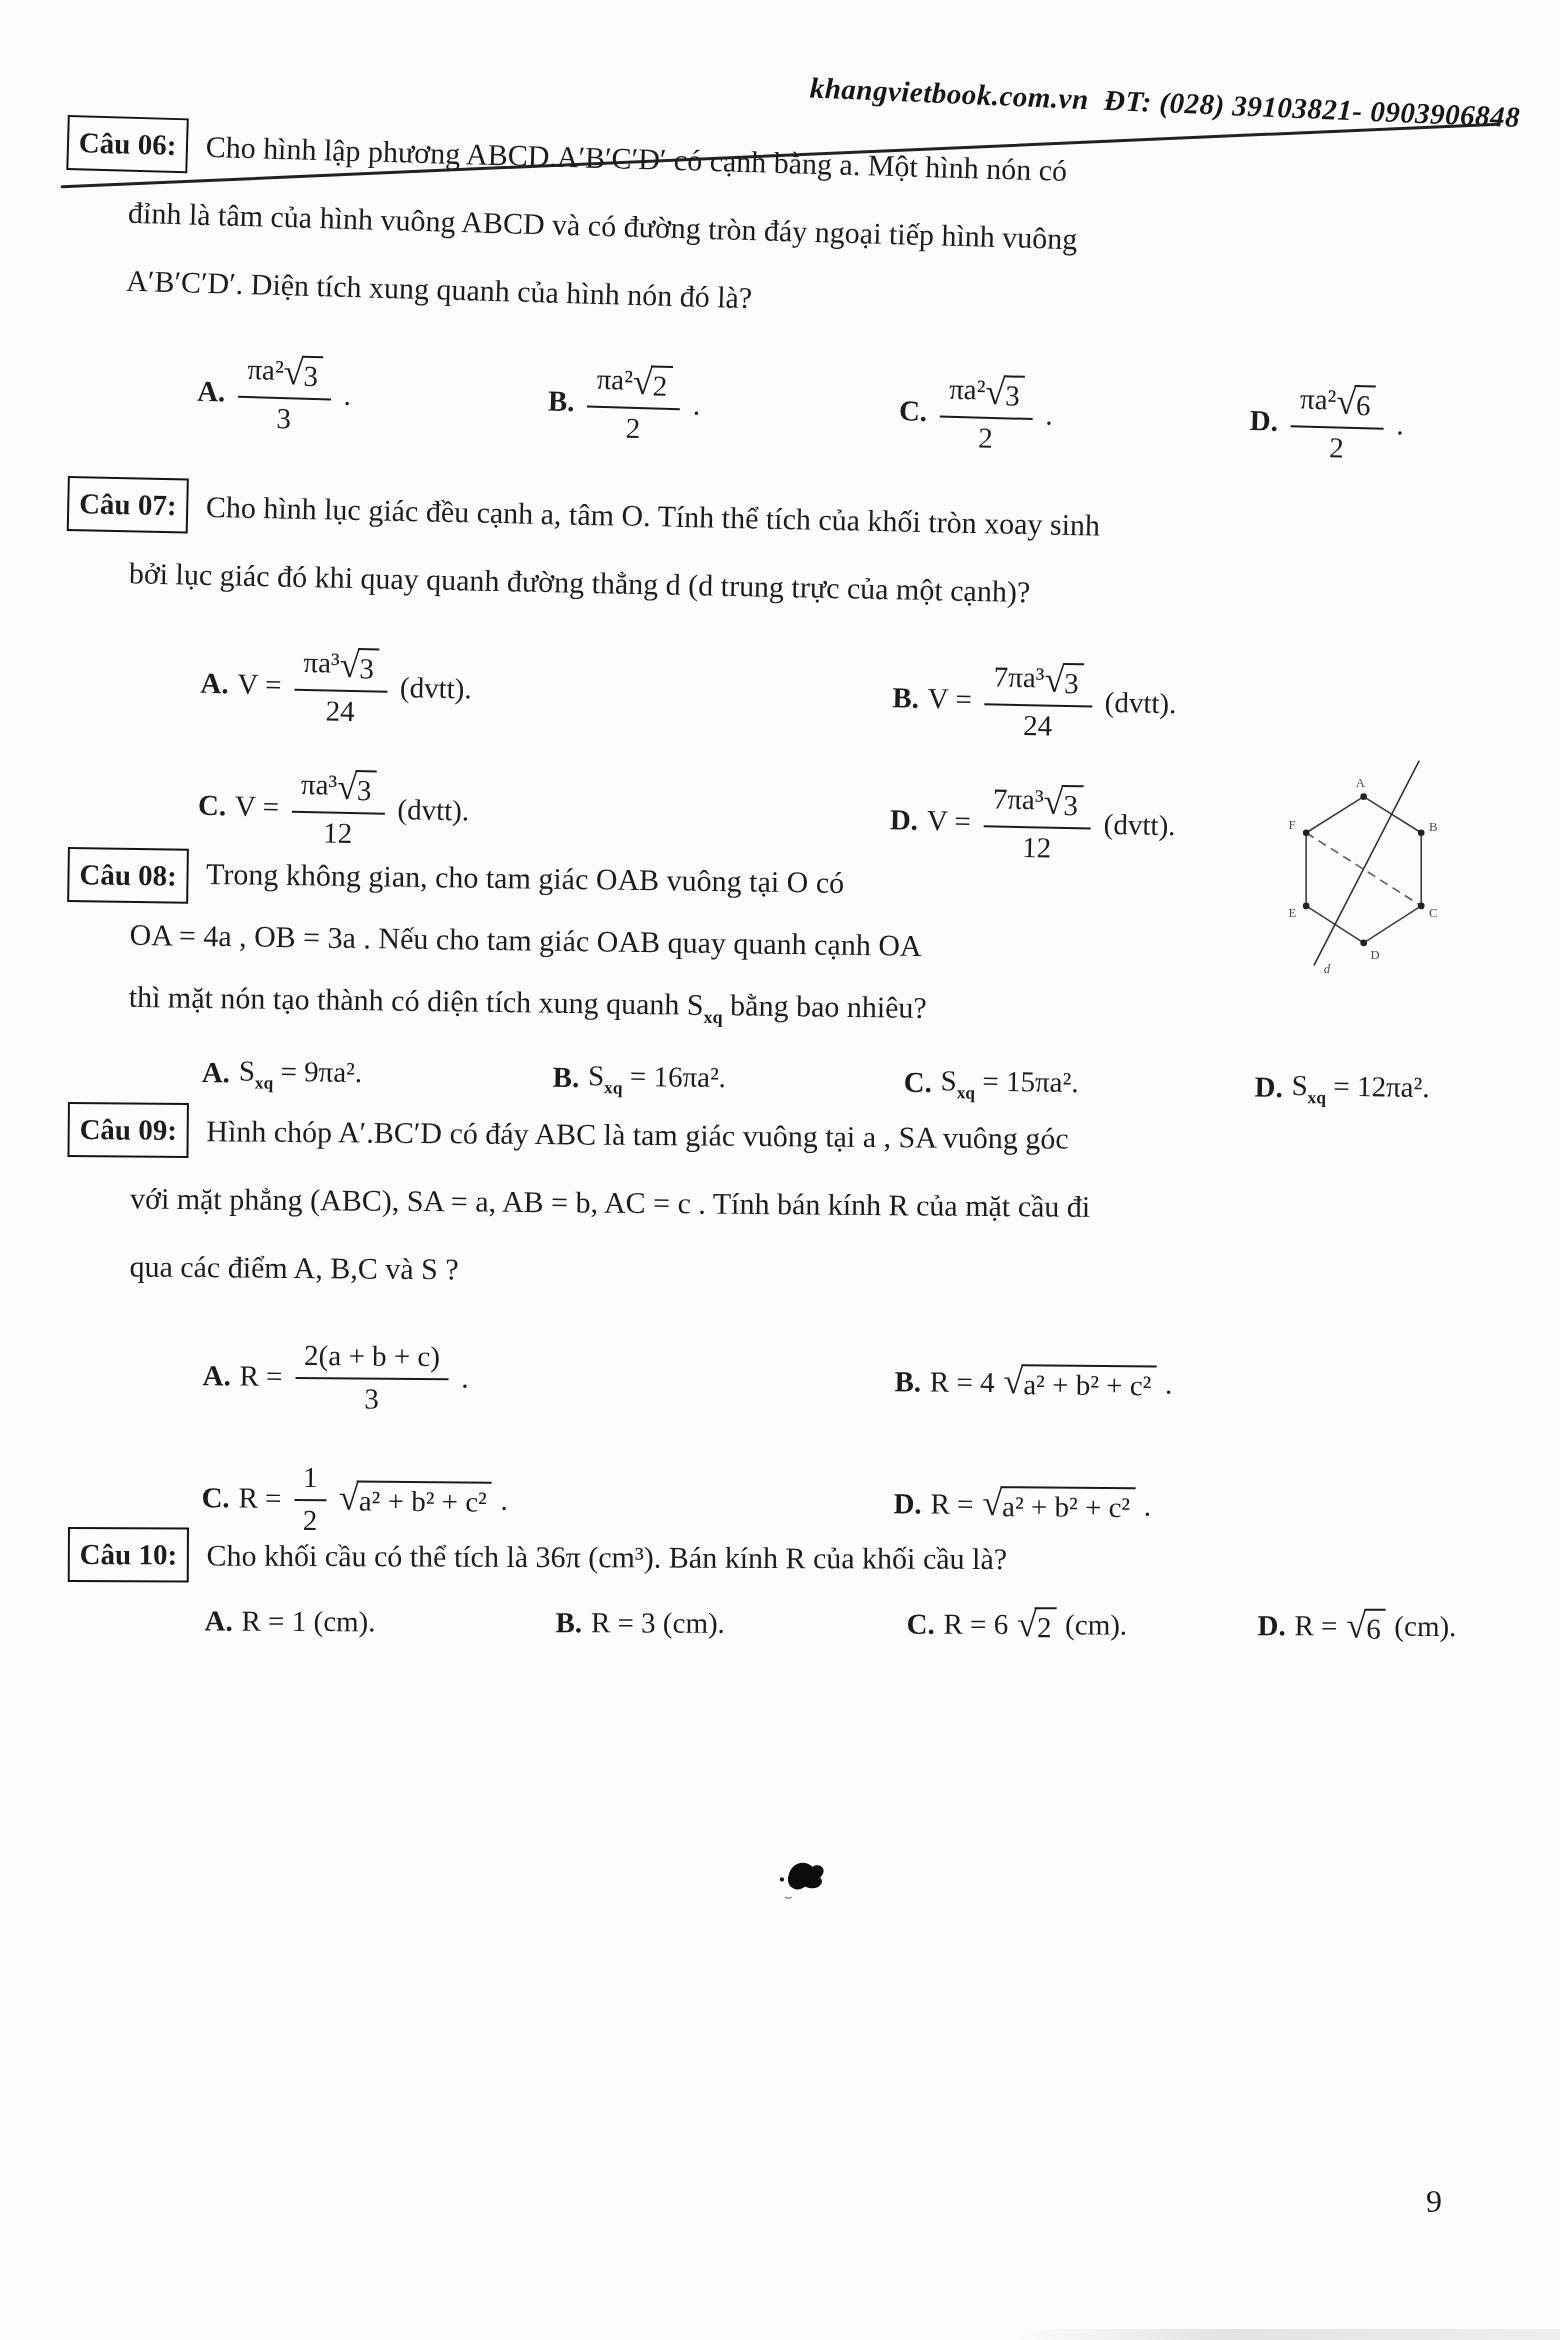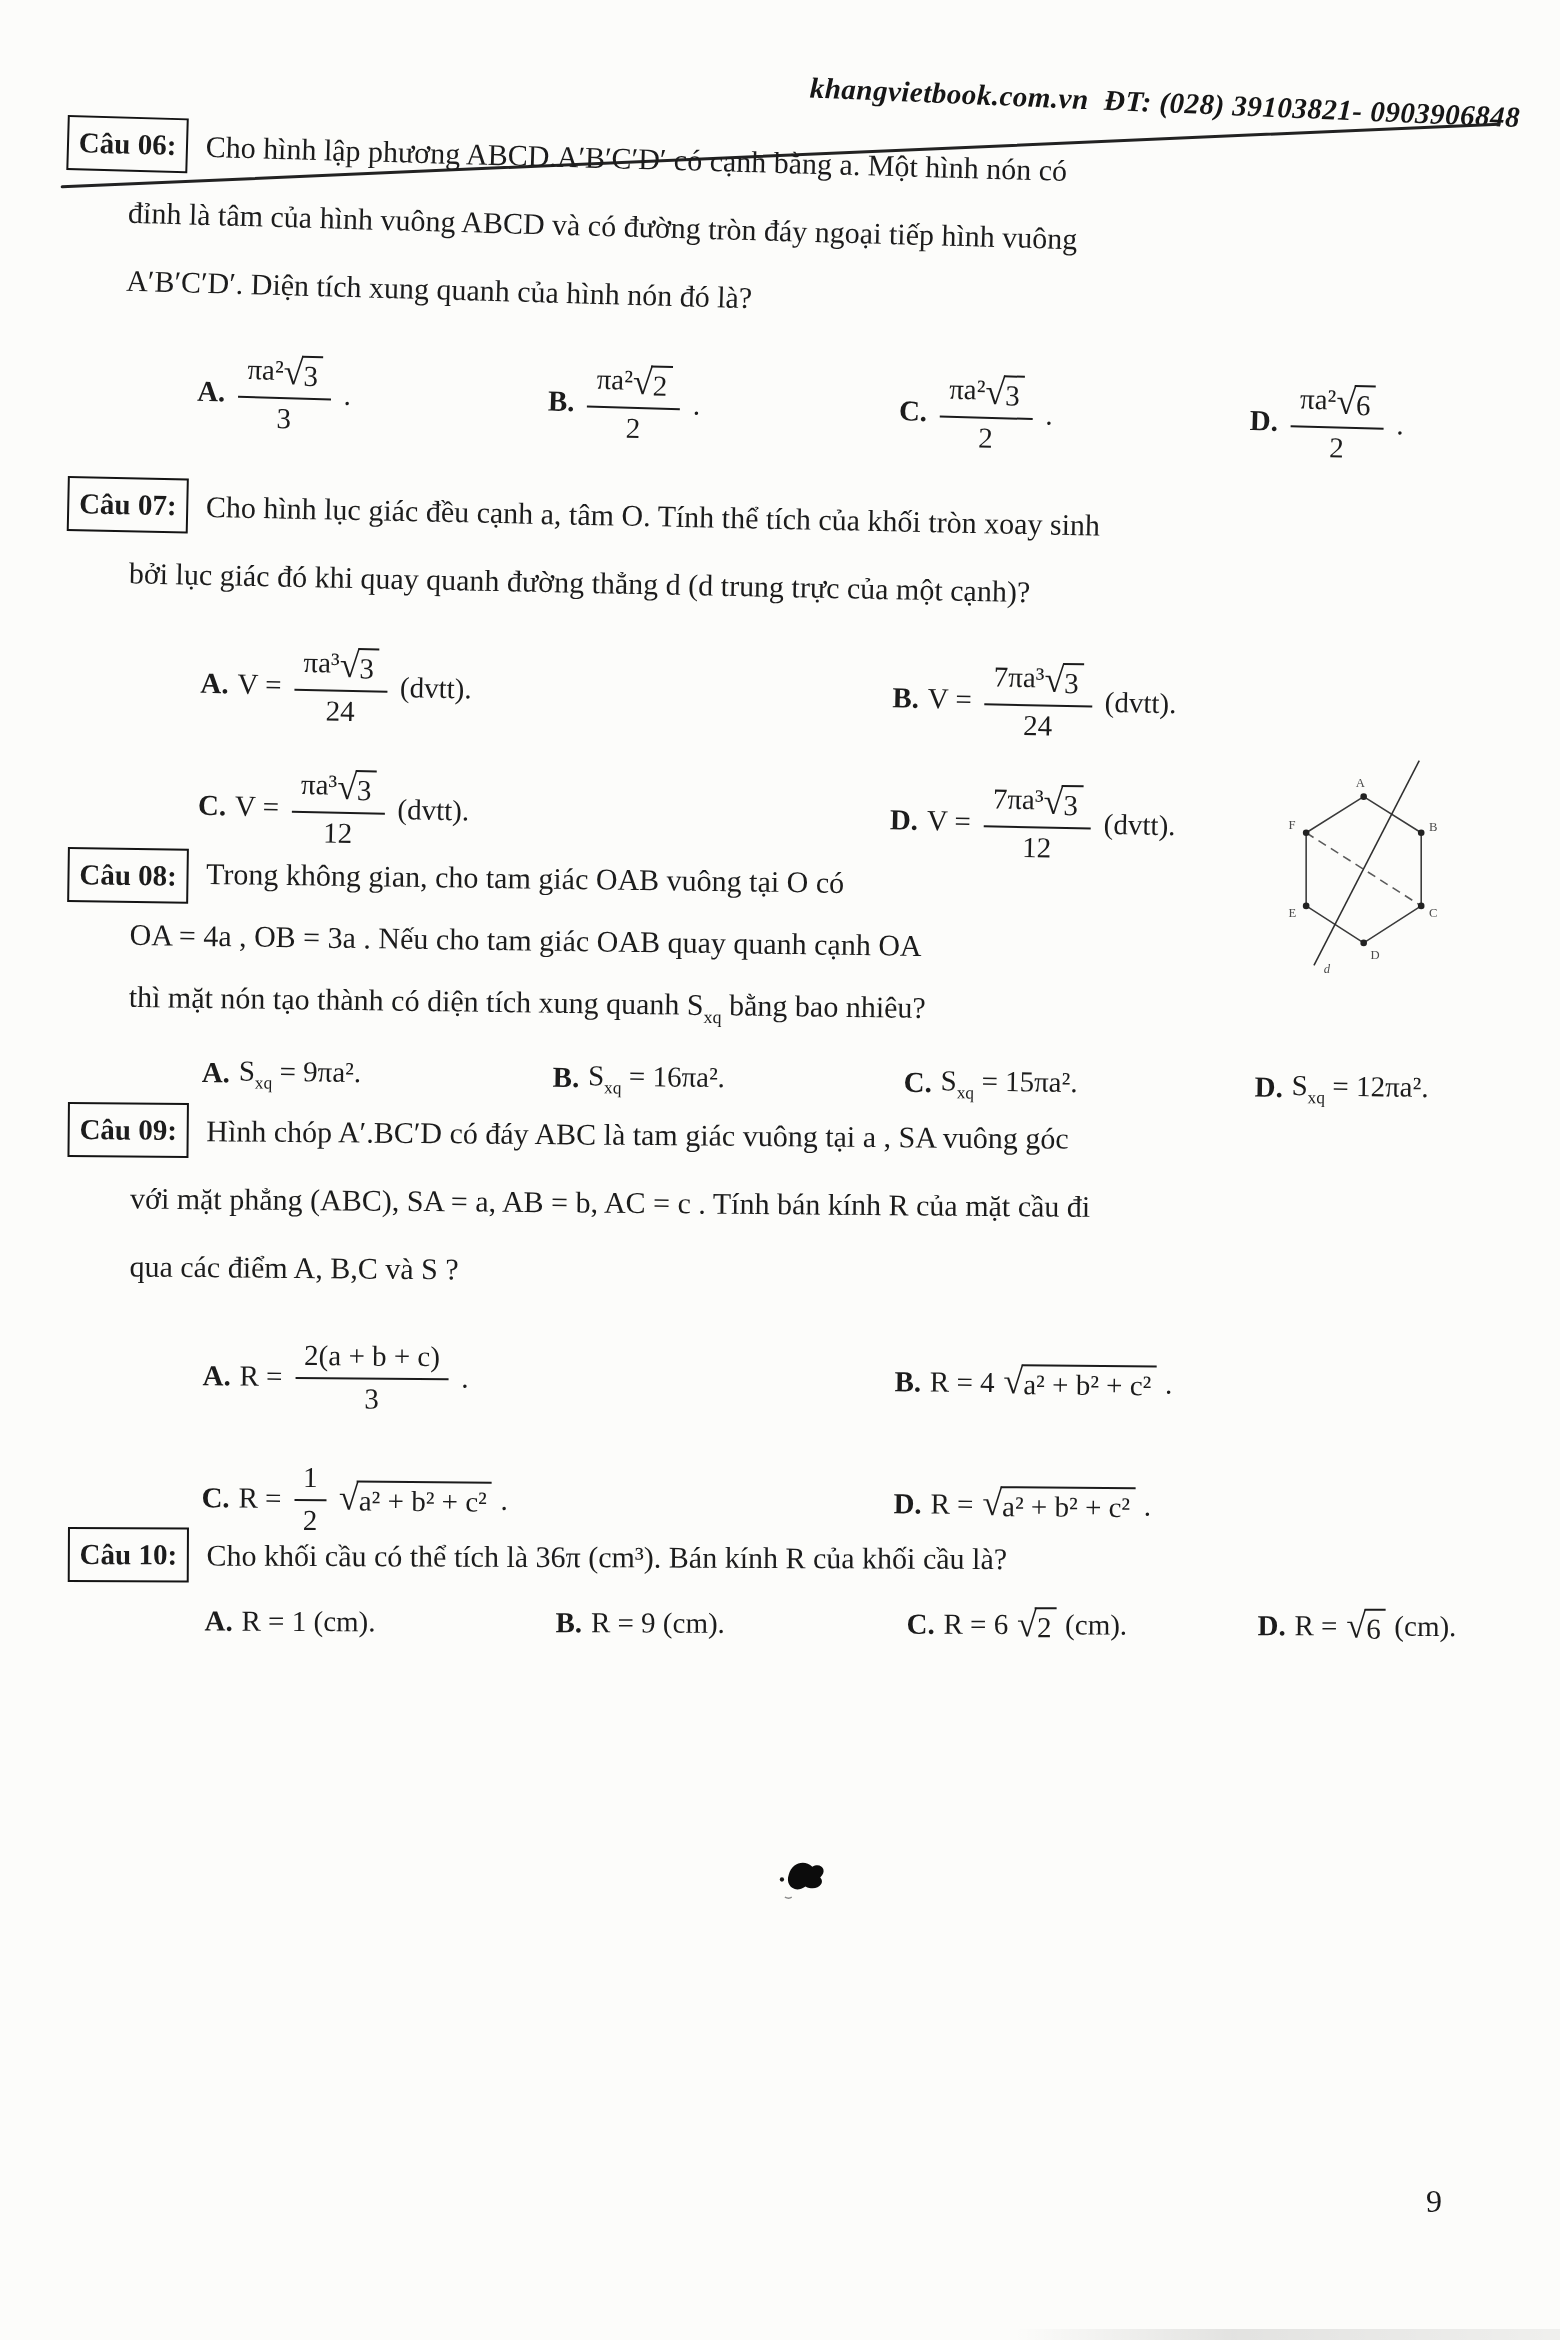--- a/index.html
+++ b/index.html
@@ -37,21 +37,21 @@
   .optrow4{display:grid;grid-template-columns:351px 351px 351px 1fr;padding-left:137px;align-items:center;}
   .optrow2{display:grid;grid-template-columns:692px 1fr;padding-left:137px;align-items:center;}
   .opt{display:flex;align-items:center;gap:8.8px;font-size:29px;line-height:1.1;white-space:nowrap;}
   .olabel{font-weight:bold;}
   .frac{display:inline-flex;flex-direction:column;align-items:center;vertical-align:middle;margin:0 3.9px;}
   .frac .num{border-bottom:2.4px solid #1b1b1b;padding:2px 8.8px 4.9px;display:inline-flex;align-items:flex-start;}
   .frac .den{padding-top:3.9px;}
   .sqrt{display:inline-flex;align-items:flex-start;}
   .rsign{font-size:1.25em;line-height:0.95;margin-right:-2px;}
   .rad{border-top:2.4px solid #1b1b1b;padding:2.9px 4.9px 0 2px;}
-  sub.msub{font-size:0.6em;vertical-align:-0.45em;letter-spacing:0;}
+  sub.msub{font-size:0.6em;vertical-align:-0.45em;letter-spacing:0;font-weight:bold;}
   .mtext{white-space:nowrap;}
   .tall-opt{min-height:122px;}
   
   #hexfig{position:absolute;left:1273px;top:743px;}
   #hexfig text{font-family:"Liberation Serif", serif;font-size:13px;fill:#4a4a4a;}
   
   #ink{position:absolute;left:775px;top:1853px;}
   #smudge{
     position:absolute;left:1014px;top:2329px;width:546px;height:11.7px;
     background:linear-gradient(90deg, rgba(0,0,0,0) 0%, rgba(0,0,0,0.10) 40%, rgba(0,0,0,0.05) 100%);
@@ -338,21 +338,21 @@
       <span class="qbox">Câu 10:</span>
       <span class="txt">Cho khối cầu có thể tích là 36π (cm³). Bán kính R của khối cầu là?</span>
     </div>
     <div class="optrow4 oprow-gap" style="line-height:62px;">
       <div class="opt">
         <span class="olabel">A.</span>
         <span class="mtext">R = 1 (cm).</span>
       </div>
       <div class="opt">
         <span class="olabel">B.</span>
-        <span class="mtext">R = 9 (cm).</span>
+        <span class="mtext">R = 3 (cm).</span>
       </div>
       <div class="opt">
         <span class="olabel">C.</span>
         <span>R = 6</span>
         <span class="sqrt">
             <span class="rsign">√</span>
             <span class="rad">2</span>
           </span>
         <span>(cm).</span>
       </div>

